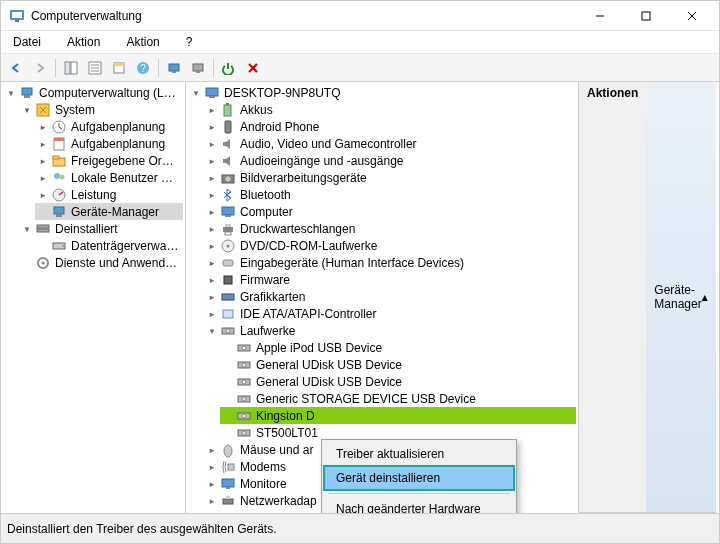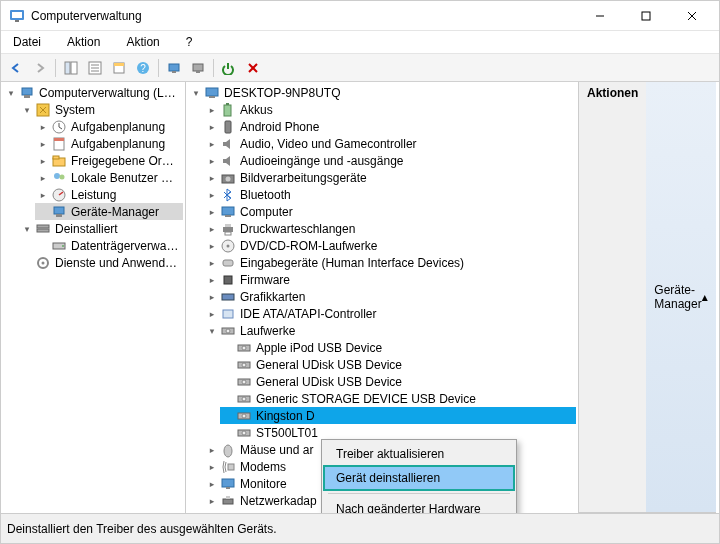--- a/index.html
+++ b/index.html
@@ -99,21 +99,21 @@
   .tree, .tree ul { list-style: none; padding-left: 0; }
   .tree ul { padding-left: 16px; }
   .tree li { white-space: nowrap; }
   .row {
     display: flex;
     align-items: center;
     height: 17px;
     padding: 0 2px;
     gap: 2px;
   }
-  .row.selected { background: #0ea5e9; }
+  .row.selected { background: #84cc16; }
   .row.sel-tree { background: #d8d8d8; }
   .exp {
     width: 12px; height: 12px;
     display: inline-flex; align-items: center; justify-content: center;
     font-size: 9px; color: #666;
     flex-shrink: 0;
   }
   .nic { width: 16px; height: 16px; flex-shrink: 0; }
   .lbl { padding: 0 2px; overflow: hidden; text-overflow: ellipsis; }
   

